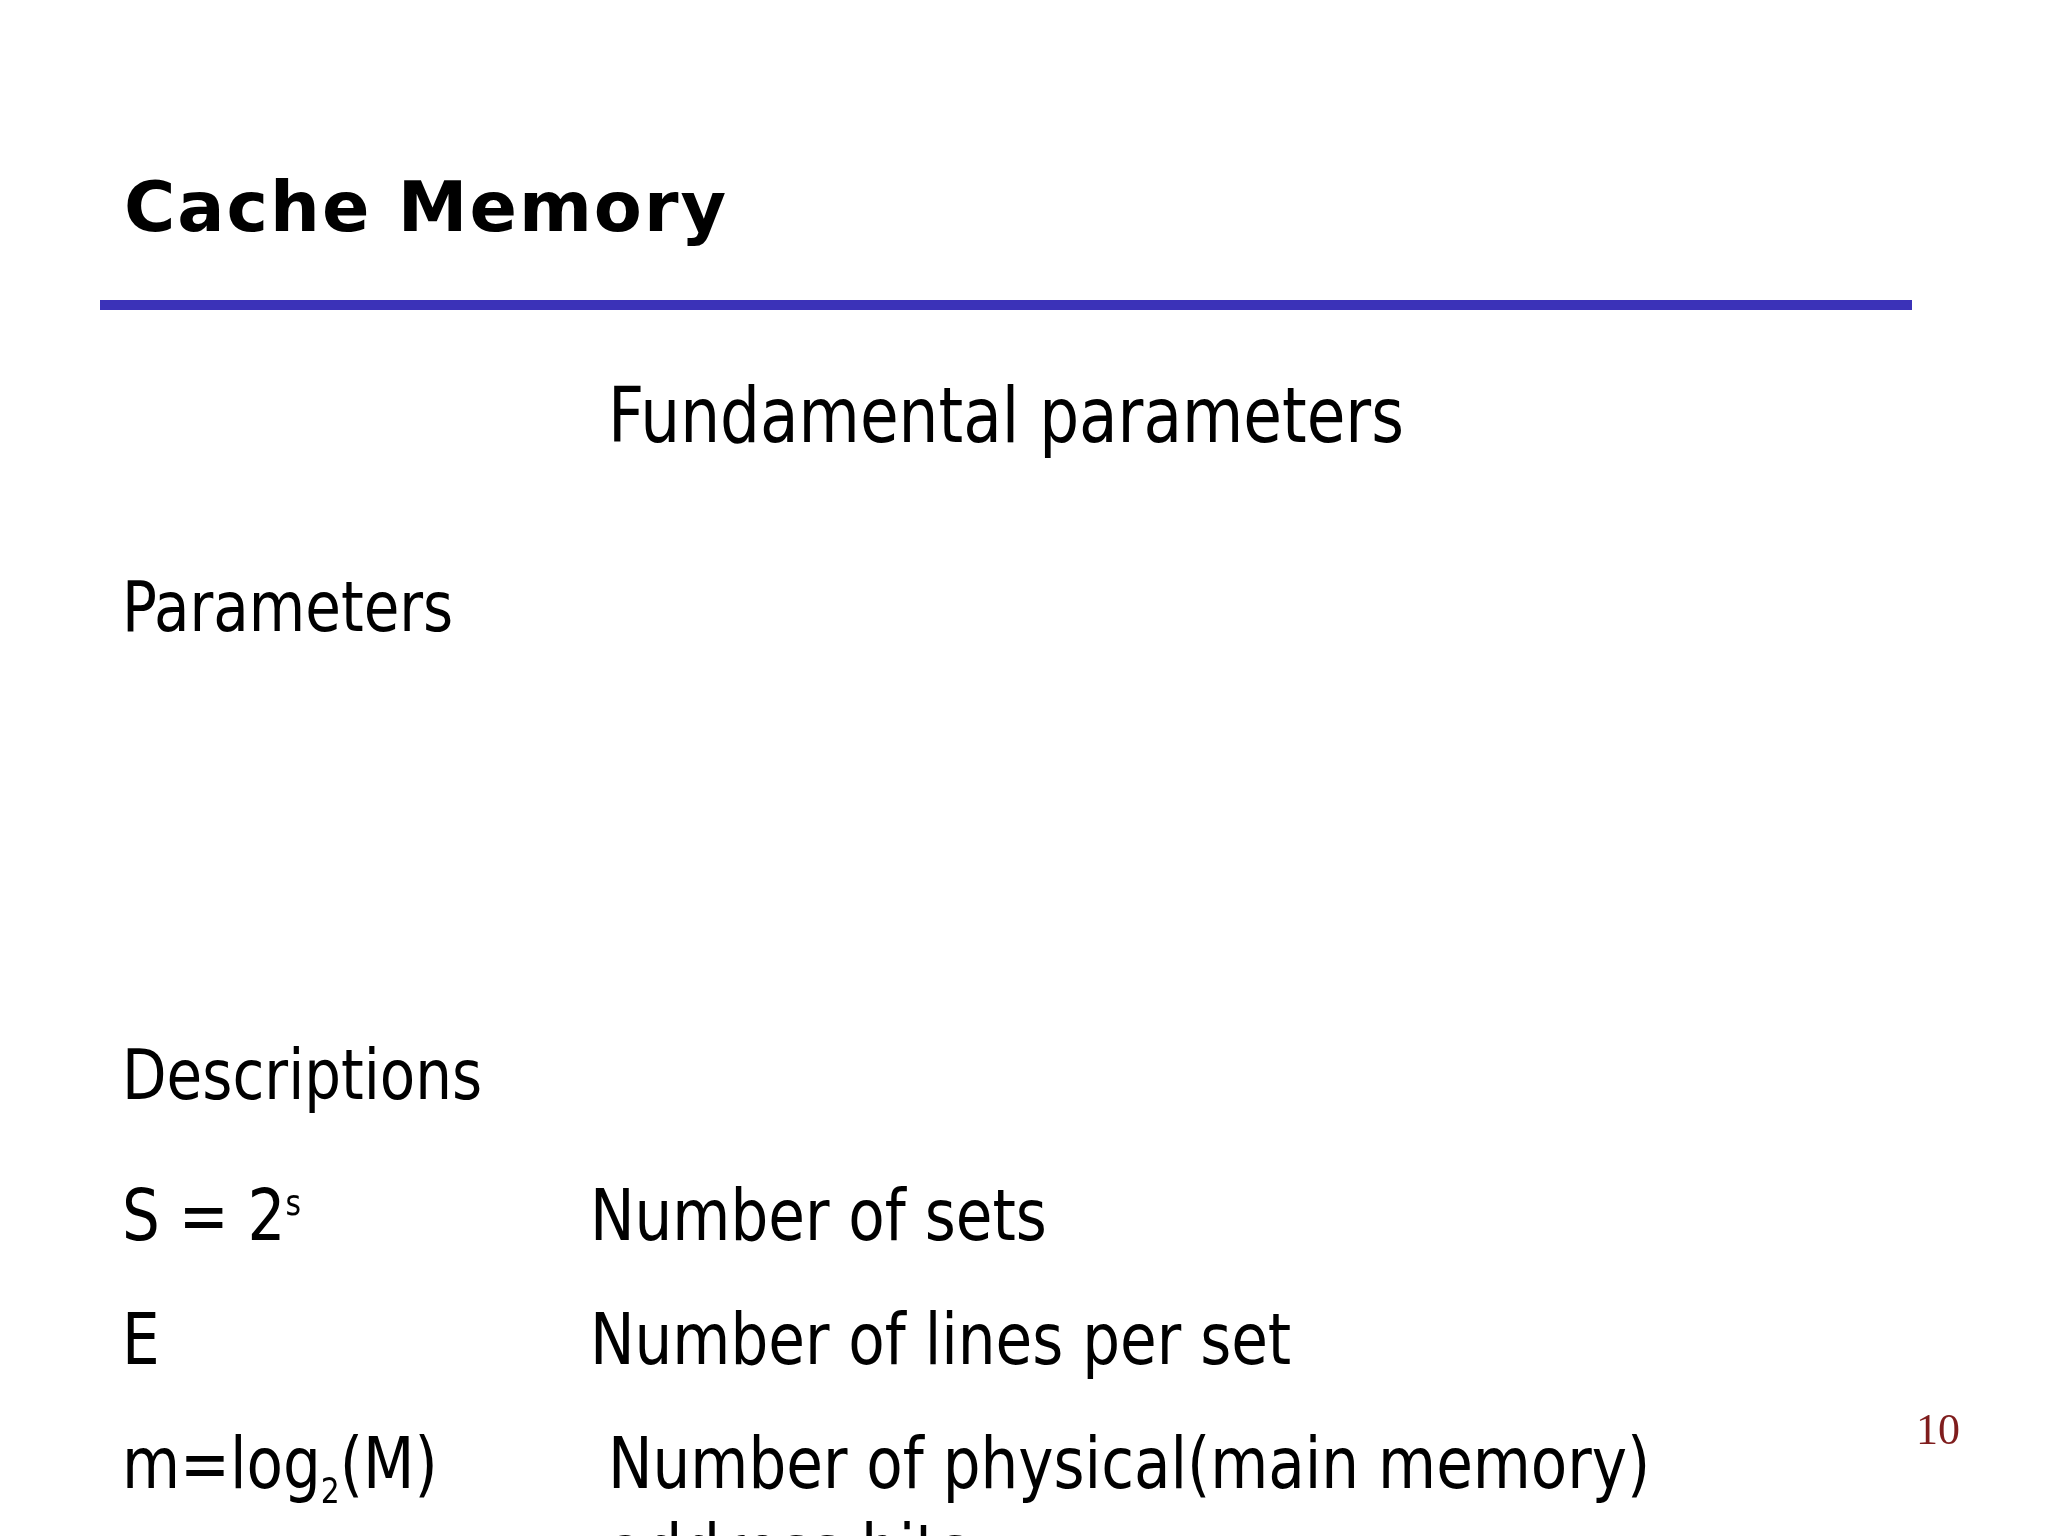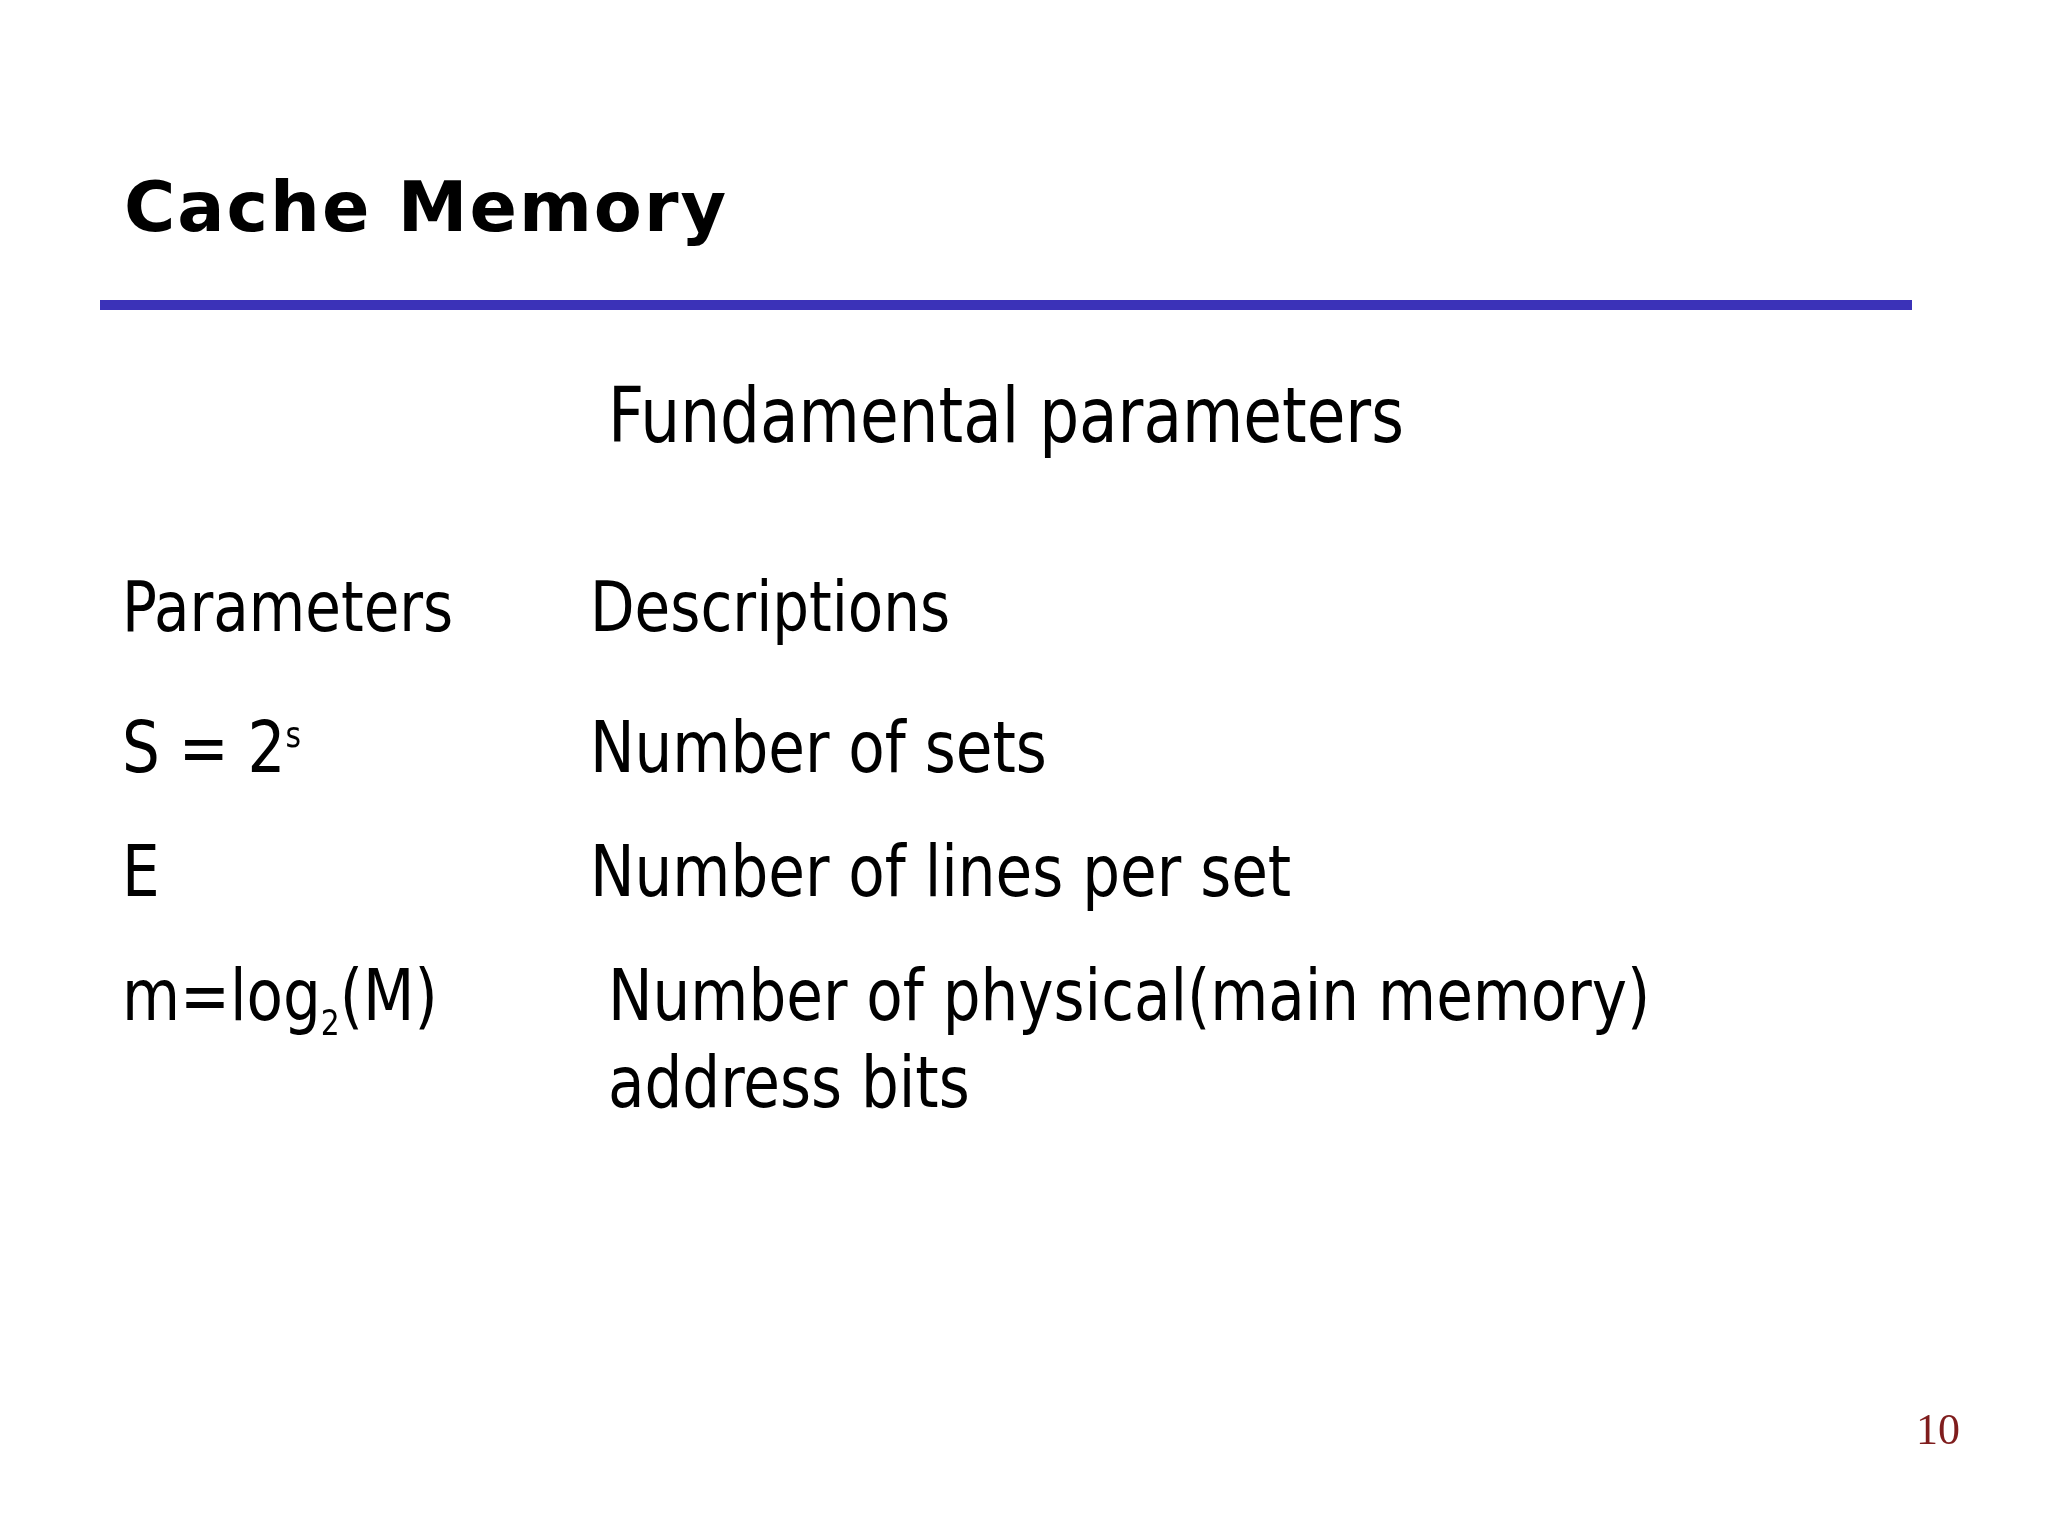--- a/index.html
+++ b/index.html
@@ -79,20 +79,21 @@
   }
   .col-desc {
     flex: 1 1 auto;
     font-family: "Liberation Sans", sans-serif;
     color: #000000;
   }
 
   
   .row-header {
     margin-bottom: 62px;
+    flex-direction: column;
   }
   .row-header .col-param,
   .row-header .col-desc {
     font-family: "DejaVu Sans Condensed", "Liberation Sans Narrow", "Liberation Sans", sans-serif;
     font-size: 70px;
     line-height: 1.0;
     transform: scaleX(0.92);
     transform-origin: left top;
   }
 

